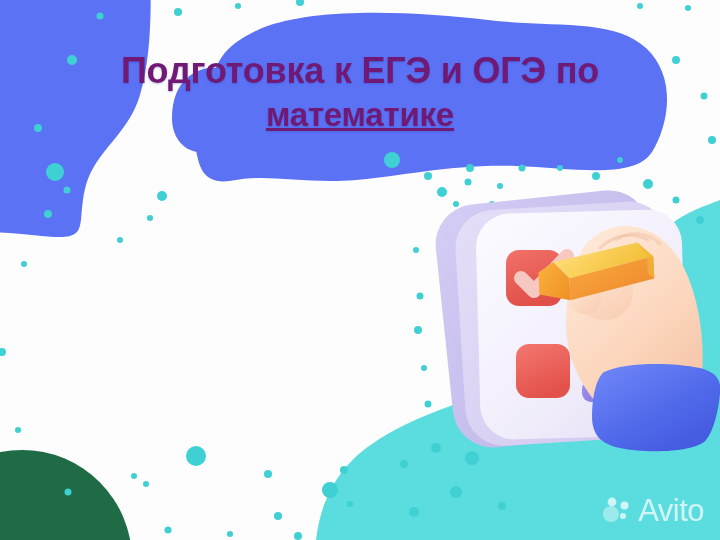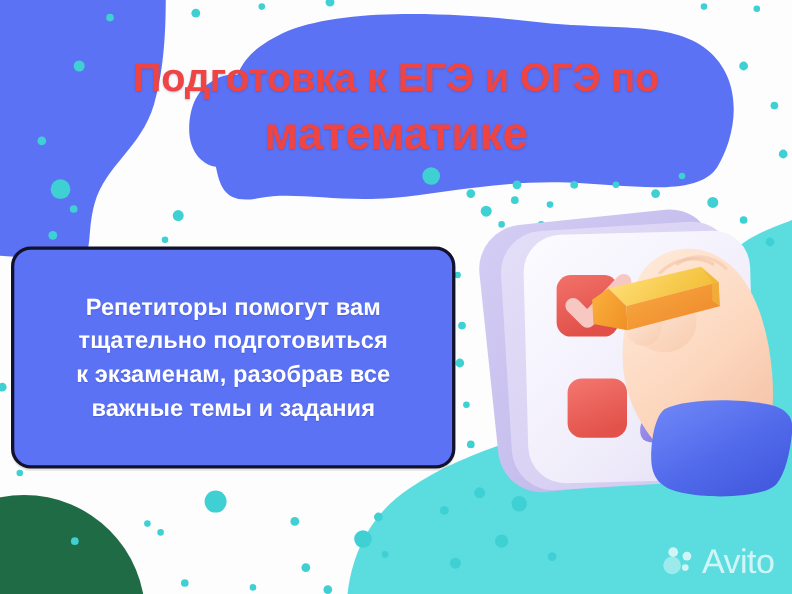--- a/index.html
+++ b/index.html
@@ -22,29 +22,29 @@
   #title-block {
     position:absolute;
     left:88px; top:48px;
     width:544px;
     text-align:center;
     z-index:25;
     pointer-events:none;
   }
   #title-block .line {
     display:block;
-    color:#ef4444;
+    color:#701a75;
     font-size:36px;
     font-weight:bold;
     line-height:1.28;
     letter-spacing:-0.2px;
     text-shadow:0 1px 2px rgba(40,60,170,0.30);
     white-space:nowrap;
   }
-  #title-block .line.l2 { font-size:42px; }
+  #title-block .line.l2 { font-size:33px;text-decoration:underline; }
 
   
   #callout {
     position:absolute;
     left:10px; top:224px;
     width:404px; height:202px;
     background:#5b72f5;
     border:3px solid #12122c;
     border-radius:18px;
     z-index:30;
@@ -326,26 +326,20 @@
         C 600,444 592,434 592,416
         C 592,398 596,378 604,372 Z" fill="url(#gSleeve)"></path>
     </g>
   </svg>
 
   <div id="title-block">
     <span class="line l1">Подготовка к ЕГЭ и ОГЭ по</span>
     <span class="line l2">математике</span>
   </div>
 
-  <div id="callout">
-    <div id="callout-text">Репетиторы помогут вам
-тщательно подготовиться
-к экзаменам, разобрав все
-важные темы и задания</div>
-  </div>
 
   <div id="avito">
     <svg class="mark" width="30" height="30" viewBox="0 0 30 30" xmlns="http://www.w3.org/2000/svg" aria-hidden="true">
       <circle cx="9" cy="19" r="8" fill="#ffffff" opacity="0.55"></circle>
       <circle cx="10" cy="7" r="4.4" fill="#ffffff"></circle>
       <circle cx="22.5" cy="10.5" r="4" fill="#ffffff"></circle>
       <circle cx="21" cy="21" r="3" fill="#ffffff"></circle>
     </svg>
     <span class="wordmark">Avito</span>
   </div>

